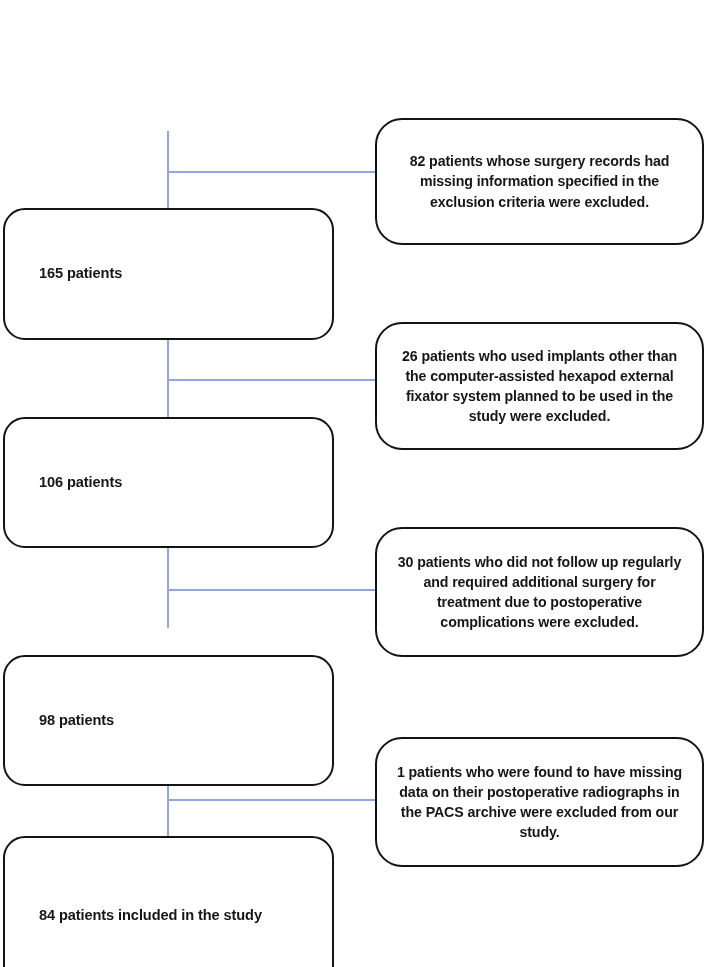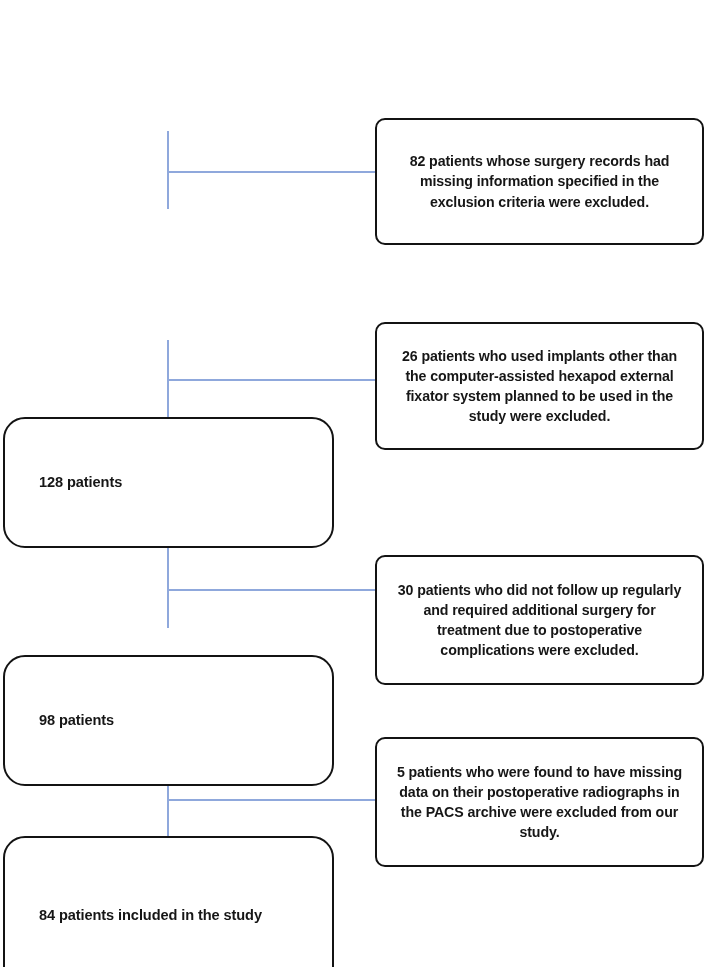--- a/index.html
+++ b/index.html
@@ -32,21 +32,21 @@
     background: #ffffff;
     border: 2.3px solid #131313;
     display: flex;
     align-items: center;
     justify-content: center;
   }
   .node.main {
     border-radius: 22px;
   }
   .node.excl {
-    border-radius: 10px;
+    border-radius: 27px;
   }
   .node-text {
     font-weight: bold;
     color: #161616;
     letter-spacing: -0.1px;
   }
   .main .node-text {
     font-size: 15.2px;
     line-height: 1.33;
     text-align: center;
@@ -88,38 +88,41 @@
       <line x1="168" y1="758" x2="168" y2="838"></line>
       <line x1="168" y1="800" x2="376" y2="800"></line>
     </g>
   </svg>
 
 
   <div class="node excl" style="left:375px; top:118px; width:329px; height:127px;">
     <span class="node-text">82 patients whose surgery records had missing information specified in the exclusion criteria were excluded.</span>
   </div>
 
+  <div class="node main single-line" style="left:3px; top:208px; width:331px; height:132px;">
+    <span class="node-text">165 patients</span>
+  </div>
 
   <div class="node excl" style="left:375px; top:322px; width:329px; height:128px;">
     <span class="node-text">26 patients who used implants other than the computer-assisted hexapod external fixator system planned to be used in the study were excluded.</span>
   </div>
 
   <div class="node main single-line" style="left:3px; top:417px; width:331px; height:131px;">
-    <span class="node-text">128 patients</span>
+    <span class="node-text">106 patients</span>
   </div>
 
-  <div class="node excl" style="left:375px; top:527px; width:329px; height:130px;margin-top:28px;">
+  <div class="node excl" style="left:375px; top:527px; width:329px; height:130px;">
     <span class="node-text">30 patients who did not follow up regularly and required additional surgery for treatment due to postoperative complications were excluded.</span>
   </div>
 
   <div class="node main single-line" style="left:3px; top:627px; width:331px; height:131px;margin-top:28px;">
     <span class="node-text">98 patients</span>
   </div>
 
   <div class="node excl" style="left:375px; top:737px; width:329px; height:130px;">
-    <span class="node-text">5 patients who were found to have missing data on their postoperative radiographs in the PACS archive were excluded from our study.</span>
+    <span class="node-text">1 patients who were found to have missing data on their postoperative radiographs in the PACS archive were excluded from our study.</span>
   </div>
 
   <div class="node main single-line" style="left:3px; top:836px; width:331px; height:159px;">
     <span class="node-text">84 patients included in the study</span>
   </div>
 
 </div>
 
 </body></html>

